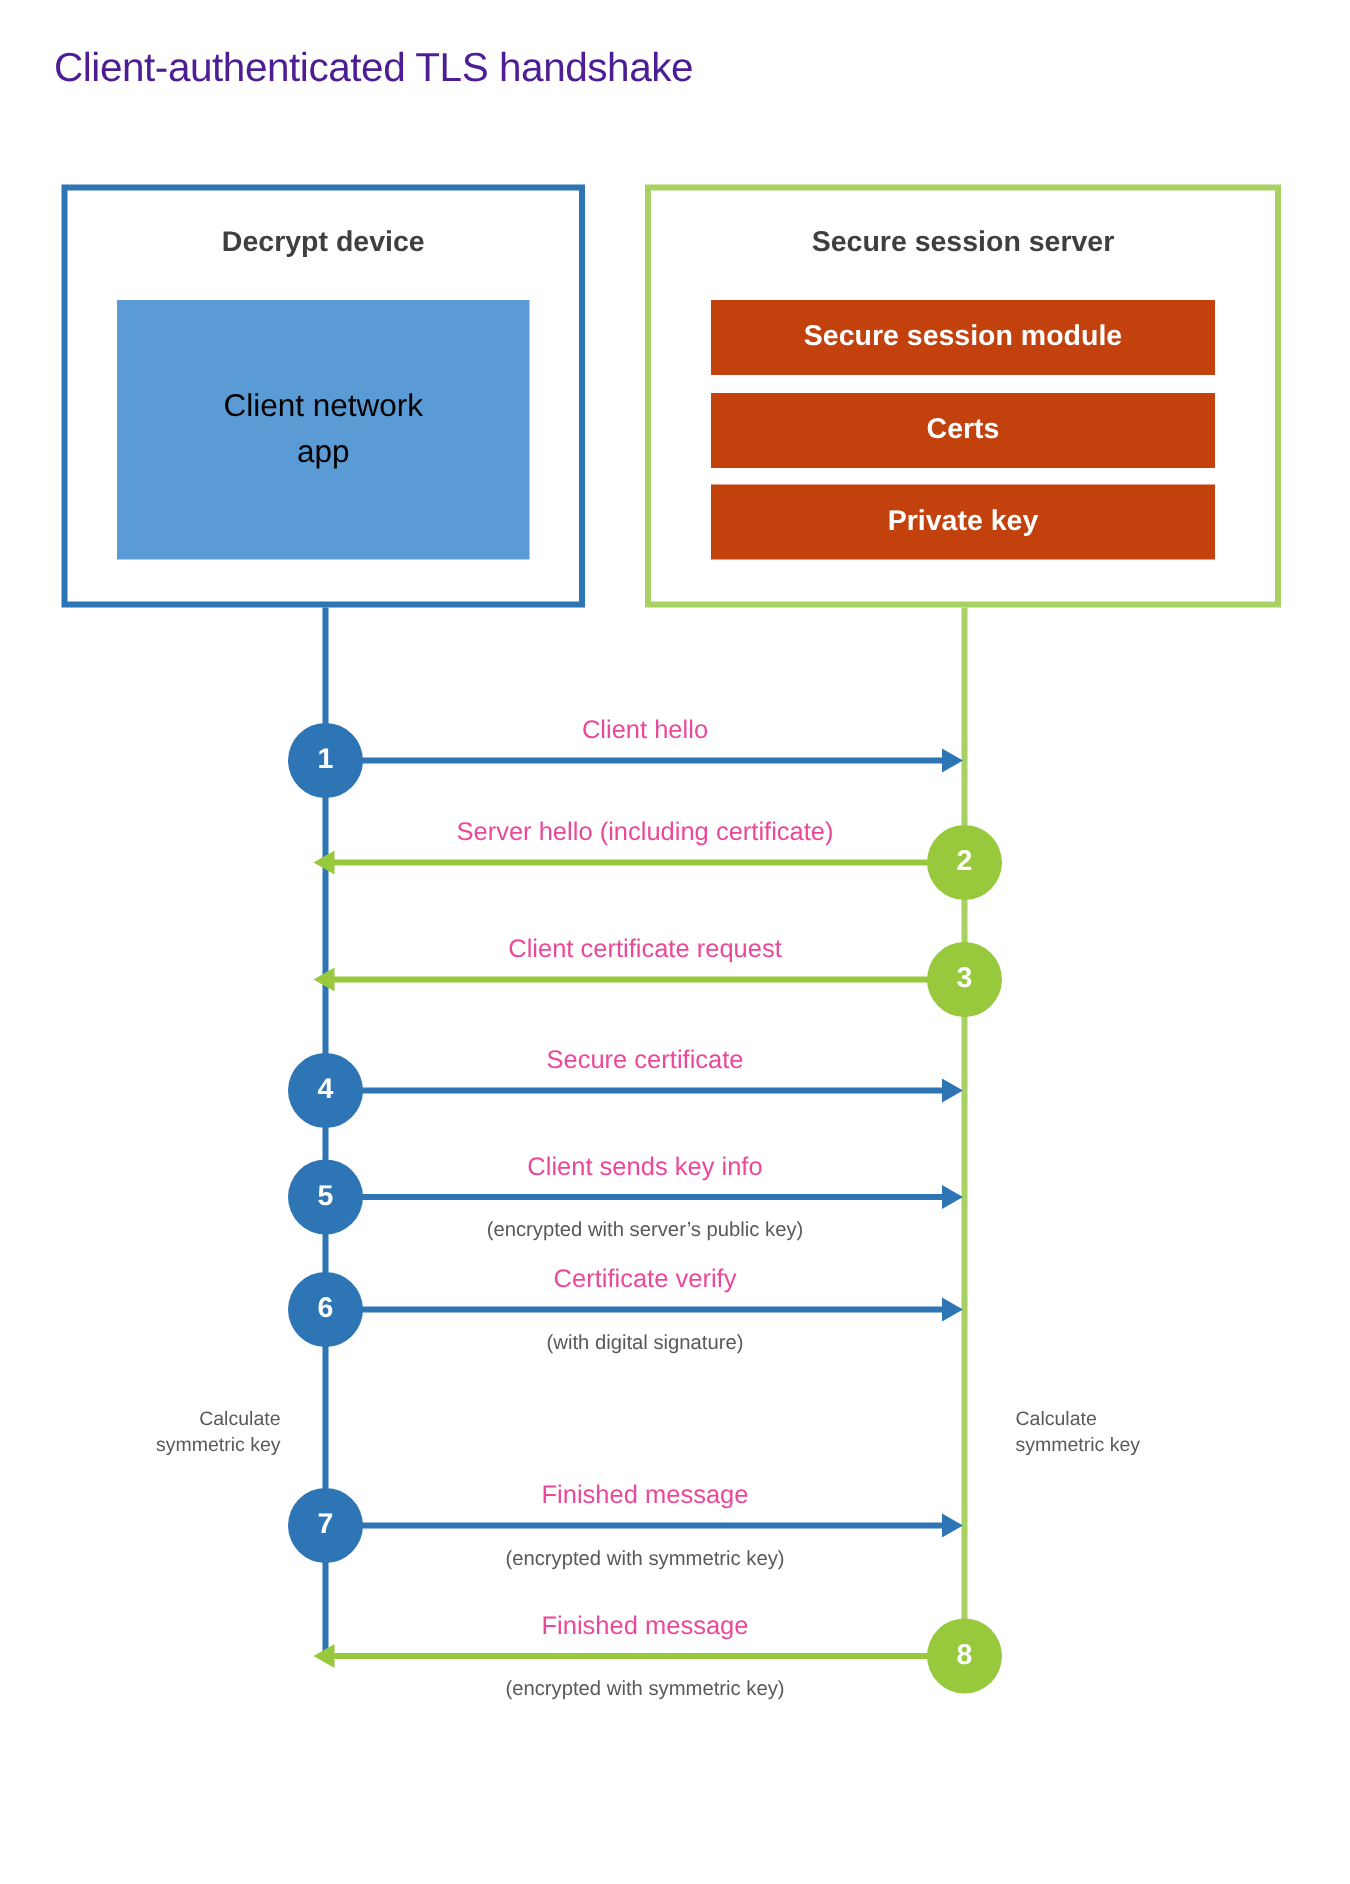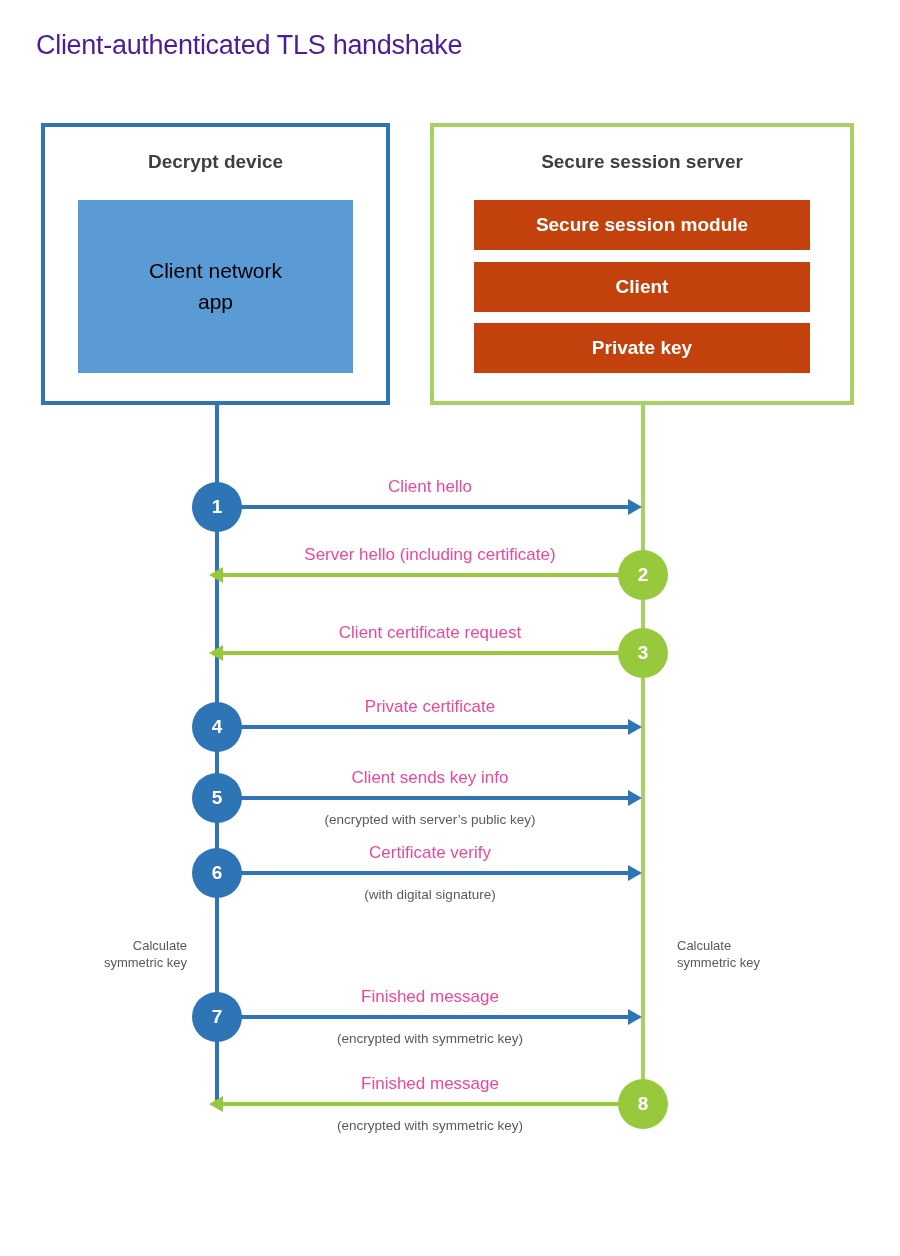--- a/index.html
+++ b/index.html
@@ -72,21 +72,21 @@
   <div class="actor client">
     <div class="actor-title">Decrypt device</div>
   </div>
   <div class="app-box">Client network
 app</div>
 
   <div class="actor server">
     <div class="actor-title">Secure session server</div>
   </div>
   <div class="module m0">Secure session module</div>
-  <div class="module m1">Client</div>
+  <div class="module m1">Certs</div>
   <div class="module m2">Private key</div>
 
   <div class="lifeline blue"></div>
   <div class="lifeline green"></div>
 
   <div class="step s1 right">
     <div class="lbl">Client hello</div>
     <div class="line"></div>
     <div class="head"></div>
     <div class="circle">1</div>
@@ -100,21 +100,21 @@
   </div>
 
   <div class="step s3 left">
     <div class="lbl">Client certificate request</div>
     <div class="line"></div>
     <div class="head"></div>
     <div class="circle">3</div>
   </div>
 
   <div class="step s4 right">
-    <div class="lbl">Private certificate</div>
+    <div class="lbl">Secure certificate</div>
     <div class="line"></div>
     <div class="head"></div>
     <div class="circle">4</div>
   </div>
 
   <div class="step s5 right">
     <div class="lbl">Client sends key info</div>
     <div class="line"></div>
     <div class="head"></div>
     <div class="circle">5</div>

